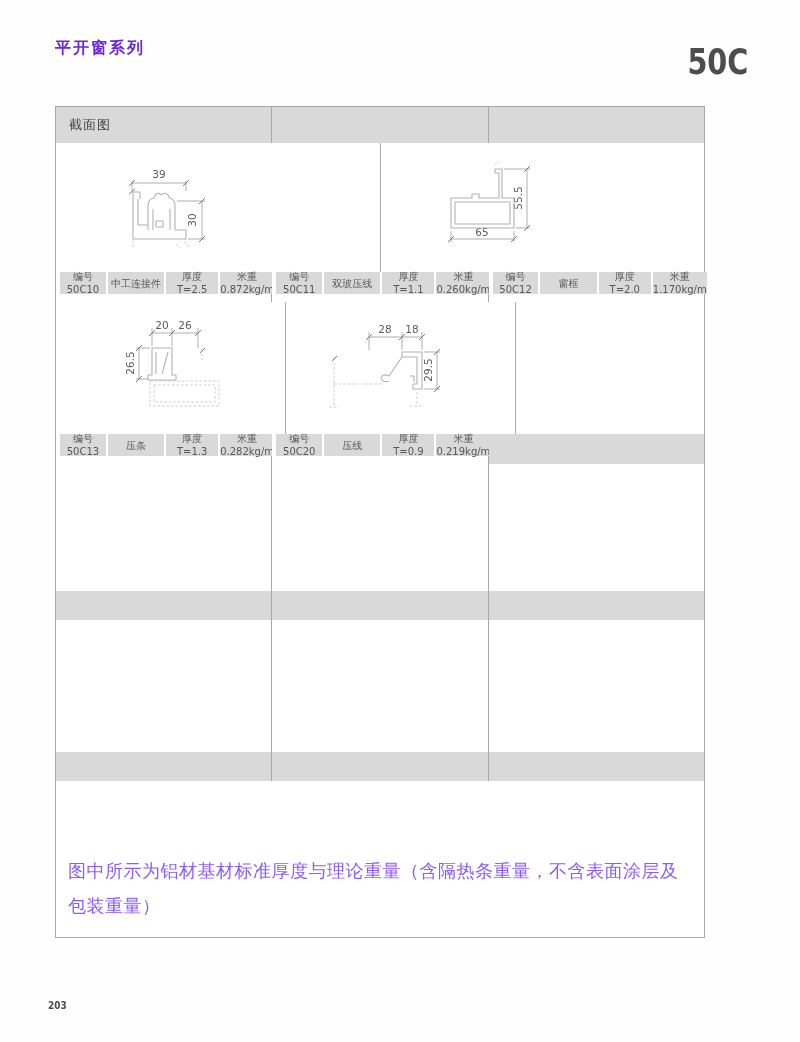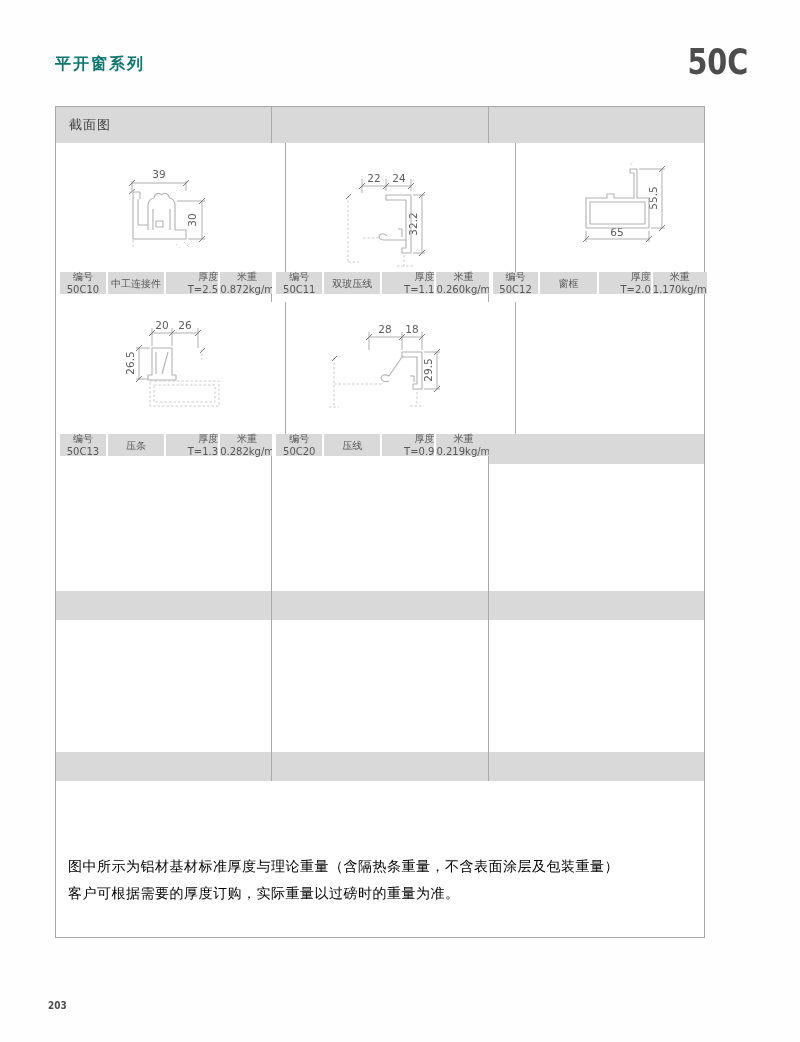--- a/index.html
+++ b/index.html
@@ -6,22 +6,22 @@
   html,body { background:#ffffff; }
   body { font-family: "DejaVu Sans", "Liberation Sans", sans-serif; }
   .page {
     position: relative;
     width: 800px; height: 1042px;
     background: #fefefe;
     overflow: hidden;
   }
   
   .doc-title {
-    position: absolute; left: 55px; top: 54px;
-    font-size: 16px; font-weight: bold; color: #0f766e;
+    position: absolute; left: 55px; top: 38px;
+    font-size: 16px; font-weight: bold; color: #6d28d9;
     letter-spacing: 2px;
   }
   .series-code {
     position: absolute; right: 52px; top: 42px;
     font-size: 35px; font-weight: bold; color: #4d4d4d;
     transform: scaleX(0.82); transform-origin: right center;
     letter-spacing: 0px;
   }
   
   .catalog-table {
@@ -51,26 +51,26 @@
   
   .spec-cells { display: flex; height: 100%; background: #fff; padding: 0 3px 8px 4px; }
   .spec-cell {
     background: #d9d9d9; margin-right: 2px;
     display: flex; flex-direction: column; justify-content: center;
     text-align: center; color: #575757; font-size: 10px; line-height: 1.3;
   }
   .spec-cell:last-child { margin-right: 12px; }
   .sc-code  { flex: 0 0 22%; }
   .sc-name  { flex: 0 0 27%; }
-  .sc-thick { flex: 0 0 25%; align-items: flex-end; }
+  .sc-thick { flex: 0 0 25%; }
   .sc-weight{ flex: 1 1 auto; }
   
   .note-cell {
     padding: 72px 20px 0 12px;
-    font-size: 14px; color: #000000; line-height: 1.95;
+    font-size: 18px; color: #8b5cf6; line-height: 1.95;
     letter-spacing: 0.5px;
   }
   
   .page-number {
     position: absolute; left: 48px; top: 999px;
     font-size: 10.5px; font-weight: bold; color: #4c4c4c;
     transform: scaleX(0.85); transform-origin: left center;
   }
   
   svg { display: block; }
@@ -114,43 +114,20 @@
 
           <path class="p" d="M84,49 H77 V96 H130 V87 H119"></path>
           <path class="p" d="M84,49 V56 M82,56 V82 H92"></path>
           <path class="p" d="M92,87 V63 Q92,56 98,55 C99,50 103,49 105.5,52 C108,49 112.5,50 113.5,55 Q119,56 119,63 V87"></path>
           <path class="p" d="M97,87 V66 M114,87 V66"></path>
           <path class="p" d="M100,78 h7 v6 h-7 z"></path>
           <line class="tk" x1="73" y1="51" x2="79" y2="46"></line>
           <path class="pd" d="M77,97 V106 M128,99 l5,5 M120,101 l4,4"></path>
         </svg>
       </div>
-      <div class="t-col divider">
-        <svg width="229" height="129" viewBox="0 0 229 129">
-
-          <path class="dim" d="M76,50 V36 M100,48 V36 M125,48 V36 M76,43 H125"></path>
-          <line class="tk" x1="73" y1="46" x2="79" y2="40"></line>
-            <line class="tk" x1="97" y1="46" x2="103" y2="40"></line>
-            <line class="tk" x1="122" y1="46" x2="128" y2="40"></line>
-          <text class="dm" x="88" y="39" text-anchor="middle">22</text>
-          <text class="dm" x="113" y="39" text-anchor="middle">24</text>
-
-          <path class="dim" d="M127,52 H139 M127,110 H139 M136,52 V110"></path>
-          <line class="tk" x1="133" y1="55" x2="139" y2="49"></line>
-            <line class="tk" x1="133" y1="113" x2="139" y2="107"></line>
-          <text class="dm" text-anchor="middle" transform="rotate(-90 130.5 81)" x="130.5" y="81">32.2</text>
-
-          <path class="p" d="M100,52 H125 V110 H116 V105 H120 V57 H100 Z"></path>
-          <path class="p" d="M120,97 H98 Q92,97 93.5,92 Q98,89 101,93"></path>
-          <path class="p" d="M112,86 h4 v8"></path>
-
-          <path class="pd" d="M77,95 H96 M62,53 V119 M62,119 H73 M118,112 V123 M111,123 H127"></path>
-          <line class="tk" x1="60" y1="56" x2="65" y2="51"></line>
-        </svg>
-      </div>
       <div class="t-col">
         <svg width="228" height="129" viewBox="0 0 228 129">
 
           <path class="dim" d="M123,26 H149 M135,85 H149 M146,26 V85"></path>
           <line class="tk" x1="143" y1="29" x2="149" y2="23"></line>
             <line class="tk" x1="143" y1="88" x2="149" y2="82"></line>
           <text class="dm" text-anchor="middle" transform="rotate(-90 140.5 55)" x="140.5" y="55">55.5</text>
 
           <path class="dim" d="M70,88 V99 M133,88 V99 M70,96 H133"></path>
           <line class="tk" x1="67" y1="99" x2="73" y2="93"></line>
@@ -337,21 +314,20 @@
 
     <div class="t-row row-info-4">
       <div class="t-col divider band"></div>
       <div class="t-col divider band"></div>
       <div class="t-col band"></div>
     </div>
 
     <div class="t-row row-note">
       <div class="note-cell">
         <div>图中所示为铝材基材标准厚度与理论重量（含隔热条重量，不含表面涂层及包装重量）</div>
-        <div>客户可根据需要的厚度订购，实际重量以过磅时的重量为准。</div>
       </div>
     </div>
 
   </div>
 
   <div class="page-number">203</div>
 
 </div>
 
 </body></html>

